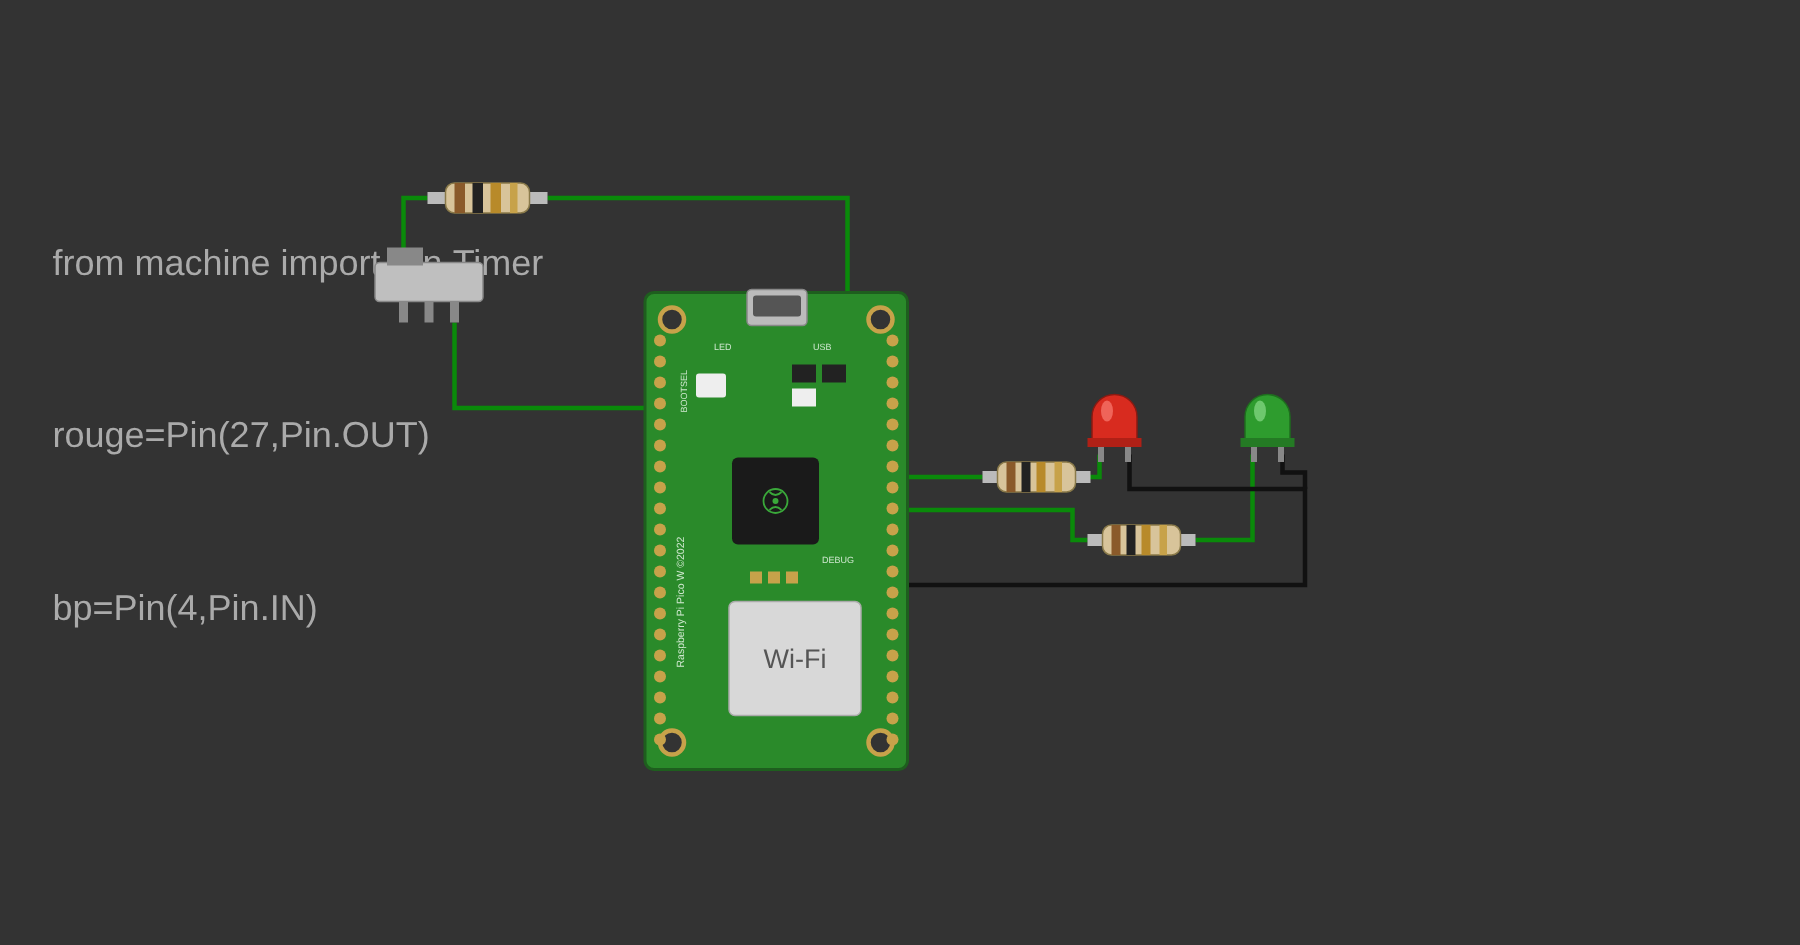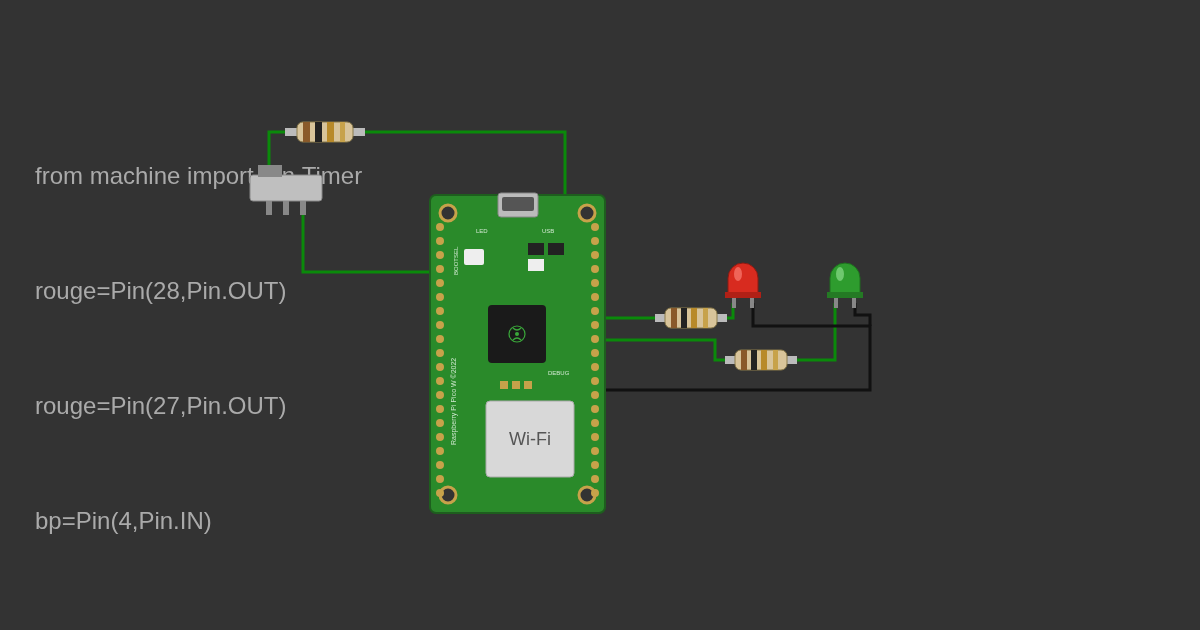--- a/index.html
+++ b/index.html
@@ -29,21 +29,20 @@
     width: 1200px;
     height: 630px;
     z-index: 10;
   }
 </style>
 </head>
 <body>
 
 <div class="code-overlay">
   <div>from machine import Pin,Timer</div>
-  <div>rouge=Pin(28,Pin.OUT)</div>
   <div>rouge=Pin(27,Pin.OUT)</div>
   <div>bp=Pin(4,Pin.IN)</div>
   
   
   
   
   
   
 </div>
 

